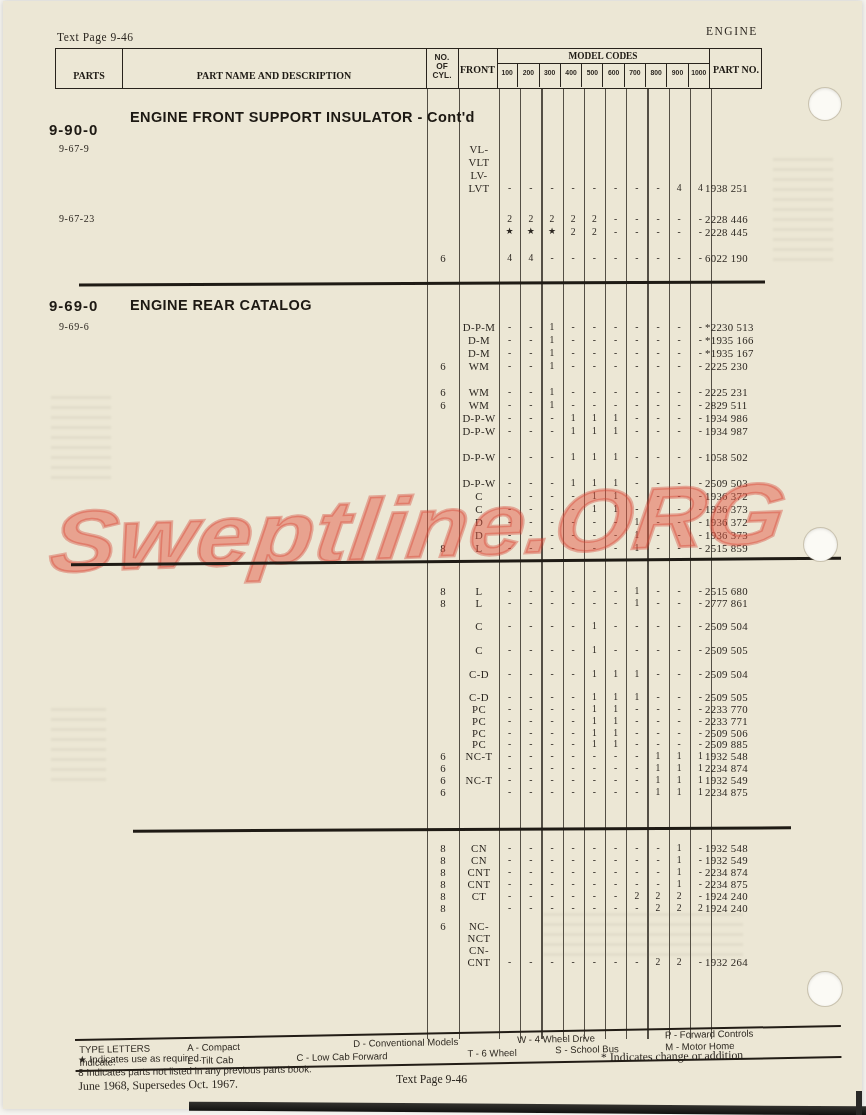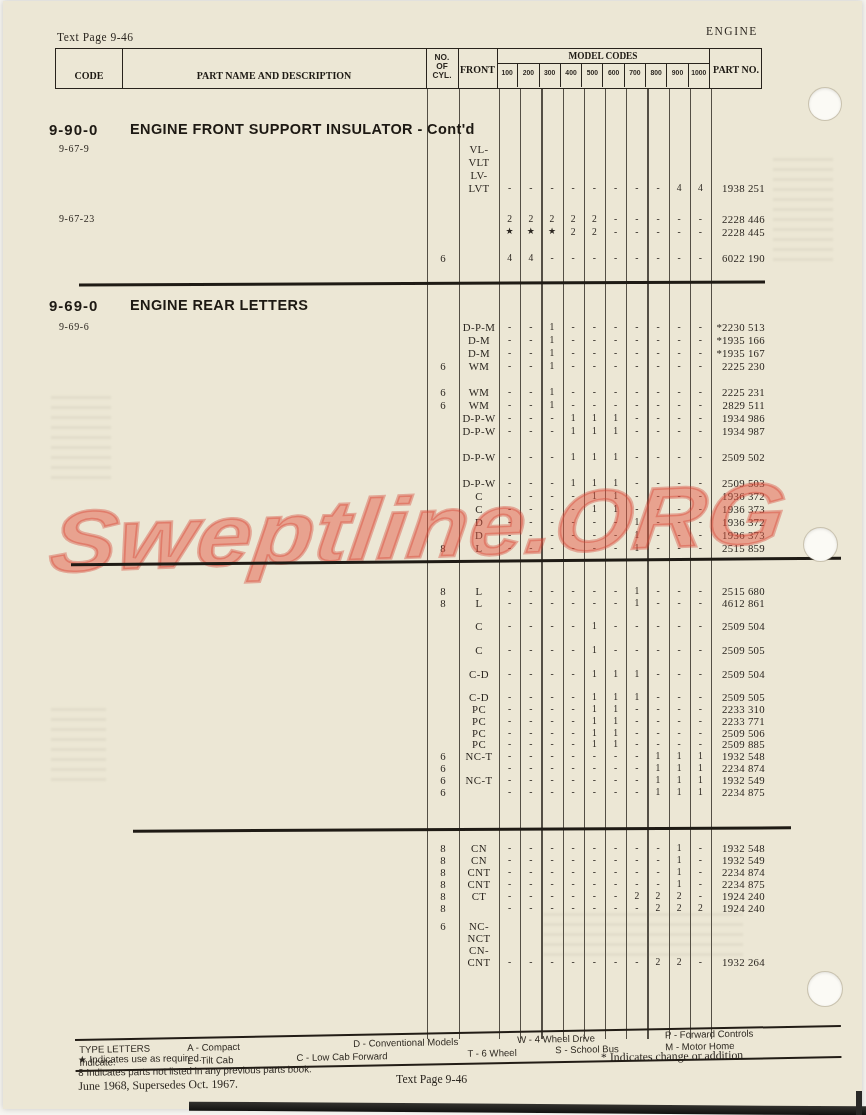--- a/index.html
+++ b/index.html
@@ -38,21 +38,21 @@
 
   
   .row{position:absolute;left:0;width:866px;height:13px;font-size:10.8px;}
   .row span{position:absolute;white-space:nowrap;}
   .r-code{left:56px;font-size:10px;letter-spacing:.6px;}
   .r-desc{left:128px;width:292px;display:flex;overflow:hidden;}
   .r-desc.i1{left:140px;width:280px;}
   .r-cyl{left:424px;width:32px;text-align:center;}
   .r-type{left:456px;width:40px;text-align:center;letter-spacing:.4px;}
   .cellv{width:21.2px;text-align:center;font-size:9.6px;}
-  .r-part{left:702px;width:60px;text-align:right;letter-spacing:.3px;}
+  .r-part{left:702px;width:60px;text-align:left;letter-spacing:.3px;}
 
   
   .hrule{position:absolute;background:#1f1b15;}
 
   
   #watermark{position:absolute;left:48px;top:492px;font-family:"Liberation Sans",sans-serif;
              font-weight:bold;font-style:italic;font-size:86px;letter-spacing:1px;
              color:rgba(228,88,66,.48);-webkit-text-stroke:3px rgba(214,64,47,.38);
              transform:rotate(-2.3deg) scaleX(1.16) skewX(-8deg);transform-origin:0 50%;
              z-index:20;white-space:nowrap;}
@@ -90,21 +90,21 @@
 
     <div class="abs head-left">Text Page 9-46</div>
     <div class="abs head-right">ENGINE</div>
 
     <div id="thead">
       <div class="hv" style="left:66px;"></div>
       <div class="hv" style="left:370px;"></div>
       <div class="hv" style="left:402px;"></div>
       <div class="hv" style="left:441px;"></div>
       <div class="hv" style="left:653px;"></div>
-      <div class="hlabel" style="left:0;width:66px;top:21px;">CODE</div>
+      <div class="hlabel" style="left:0;width:66px;top:21px;">PARTS</div>
       <div class="hlabel" style="left:66px;width:304px;top:21px;">PART NAME AND DESCRIPTION</div>
       <div class="cyl3 sans" style="position:absolute;left:370px;width:32px;top:4px;">
         <div>NO.</div>
         <div>OF</div>
         <div>CYL.</div>
       </div>
       <div class="hlabel" style="left:402px;width:39px;top:15px;">FRONT</div>
       <div class="hlabel" style="left:441px;width:212px;top:2px;font-size:9.3px;">MODEL CODES</div>
       <div id="modelcodes-line"></div>
       <div id="model-cols">
@@ -130,21 +130,21 @@
         <div class="vline" style="left: 538.4px;"></div>
         <div class="vline" style="left: 559.6px;"></div>
         <div class="vline" style="left: 580.8px;"></div>
         <div class="vline" style="left: 602px;"></div>
         <div class="vline" style="left: 623.2px;"></div>
         <div class="vline" style="left: 644.4px;"></div>
         <div class="vline" style="left: 665.6px;"></div>
         <div class="vline" style="left: 686.8px;"></div>
         <div class="vline" style="left: 708px;"></div>
         <div class="sec-code" style="top: 120px;">9-90-0</div>
-        <div class="sec-title" style="top: 120px;">ENGINE FRONT SUPPORT INSULATOR - Cont'd</div>
+        <div class="sec-title" style="top: 108px;">ENGINE FRONT SUPPORT INSULATOR - Cont'd</div>
         <div class="row" style="top: 142px;">
           <span class="r-code">9-67-9</span>
           <span class="r-desc"></span>
           <span class="r-type">VL-</span>
         </div>
         <div class="row" style="top: 155px;">
           <span class="r-type">VLT</span>
         </div>
         <div class="row" style="top: 168px;">
           <span class="r-type">LV-</span>
@@ -204,21 +204,21 @@
           <span class="cellv" style="left: 559.6px;">-</span>
           <span class="cellv" style="left: 580.8px;">-</span>
           <span class="cellv" style="left: 602px;">-</span>
           <span class="cellv" style="left: 623.2px;">-</span>
           <span class="cellv" style="left: 644.4px;">-</span>
           <span class="cellv" style="left: 665.6px;">-</span>
           <span class="cellv" style="left: 686.8px;">-</span>
           <span class="r-part">6022 190</span>
         </div>
         <div class="sec-code" style="top: 296px;">9-69-0</div>
-        <div class="sec-title" style="top: 296px;">ENGINE REAR LETTERS</div>
+        <div class="sec-title" style="top: 296px;">ENGINE REAR CATALOG</div>
         <div class="row" style="top: 320px;">
           <span class="r-code">9-69-6</span>
           <span class="r-desc"></span>
           <span class="r-type">D-P-M</span>
           <span class="cellv" style="left: 496px;">-</span>
           <span class="cellv" style="left: 517.2px;">-</span>
           <span class="cellv" style="left: 538.4px;">1</span>
           <span class="cellv" style="left: 559.6px;">-</span>
           <span class="cellv" style="left: 580.8px;">-</span>
           <span class="cellv" style="left: 602px;">-</span>
@@ -348,21 +348,21 @@
           <span class="cellv" style="left: 496px;">-</span>
           <span class="cellv" style="left: 517.2px;">-</span>
           <span class="cellv" style="left: 538.4px;">-</span>
           <span class="cellv" style="left: 559.6px;">1</span>
           <span class="cellv" style="left: 580.8px;">1</span>
           <span class="cellv" style="left: 602px;">1</span>
           <span class="cellv" style="left: 623.2px;">-</span>
           <span class="cellv" style="left: 644.4px;">-</span>
           <span class="cellv" style="left: 665.6px;">-</span>
           <span class="cellv" style="left: 686.8px;">-</span>
-          <span class="r-part">2509 502</span>
+          <span class="r-part">1058 502</span>
         </div>
         <div class="row" style="top: 463px;">
           <span class="r-desc"></span>
         </div>
         <div class="row" style="top: 476px;">
           <span class="r-desc i1"></span>
           <span class="r-type">D-P-W</span>
           <span class="cellv" style="left: 496px;">-</span>
           <span class="cellv" style="left: 517.2px;">-</span>
           <span class="cellv" style="left: 538.4px;">-</span>
@@ -474,21 +474,21 @@
           <span class="cellv" style="left: 496px;">-</span>
           <span class="cellv" style="left: 517.2px;">-</span>
           <span class="cellv" style="left: 538.4px;">-</span>
           <span class="cellv" style="left: 559.6px;">-</span>
           <span class="cellv" style="left: 580.8px;">-</span>
           <span class="cellv" style="left: 602px;">-</span>
           <span class="cellv" style="left: 623.2px;">1</span>
           <span class="cellv" style="left: 644.4px;">-</span>
           <span class="cellv" style="left: 665.6px;">-</span>
           <span class="cellv" style="left: 686.8px;">-</span>
-          <span class="r-part">4612 861</span>
+          <span class="r-part">2777 861</span>
         </div>
         <div class="row" style="top: 607.6px;">
           <span class="r-desc"></span>
         </div>
         <div class="row" style="top: 619.4px;">
           <span class="r-desc i1" style="left: 148px; width: 272px;"></span>
           <span class="r-type">C</span>
           <span class="cellv" style="left: 496px;">-</span>
           <span class="cellv" style="left: 517.2px;">-</span>
           <span class="cellv" style="left: 538.4px;">-</span>
@@ -561,21 +561,21 @@
           <span class="cellv" style="left: 496px;">-</span>
           <span class="cellv" style="left: 517.2px;">-</span>
           <span class="cellv" style="left: 538.4px;">-</span>
           <span class="cellv" style="left: 559.6px;">-</span>
           <span class="cellv" style="left: 580.8px;">1</span>
           <span class="cellv" style="left: 602px;">1</span>
           <span class="cellv" style="left: 623.2px;">-</span>
           <span class="cellv" style="left: 644.4px;">-</span>
           <span class="cellv" style="left: 665.6px;">-</span>
           <span class="cellv" style="left: 686.8px;">-</span>
-          <span class="r-part">2233 310</span>
+          <span class="r-part">2233 770</span>
         </div>
         <div class="row" style="top: 713.8px;">
           <span class="r-desc"></span>
           <span class="r-type">PC</span>
           <span class="cellv" style="left: 496px;">-</span>
           <span class="cellv" style="left: 517.2px;">-</span>
           <span class="cellv" style="left: 538.4px;">-</span>
           <span class="cellv" style="left: 559.6px;">-</span>
           <span class="cellv" style="left: 580.8px;">1</span>
           <span class="cellv" style="left: 602px;">1</span>

